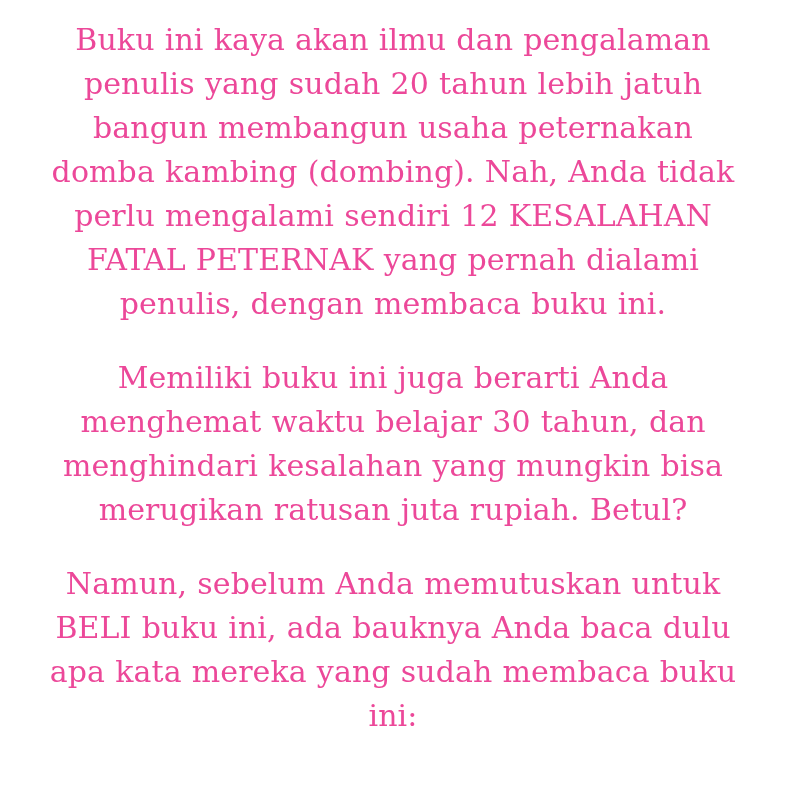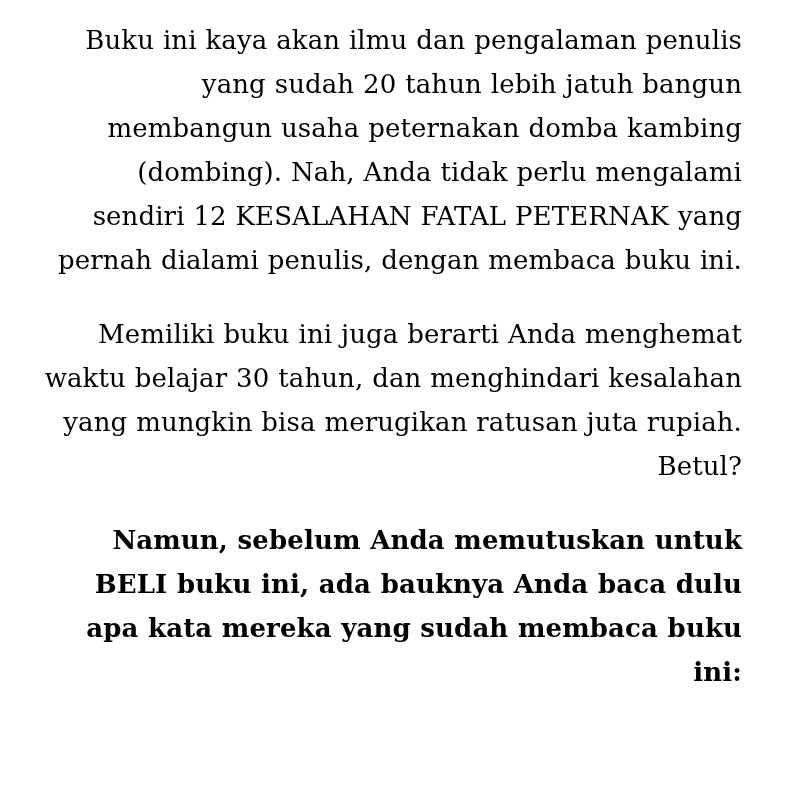--- a/index.html
+++ b/index.html
@@ -14,32 +14,31 @@
     font-family: "DejaVu Serif", serif;
   }
   .page {
     box-sizing: border-box;
     width: 800px;
     height: 800px;
     padding: 18px 58px 0 44px;
     background: #ffffff;
   }
   .para {
-    color: #000000;
+    color: #ec4899;
     font-family: "DejaVu Serif", serif;
-    font-size: 26px;
+    font-size: 30px;
     line-height: 44px;
     letter-spacing: 0.1px;
     margin: 0 0 30px 0;
-    text-align: right;
+    text-align: center;
     word-spacing: 0.5px;
   }
   .para:last-child {
     margin-bottom: 16px;
-    font-weight: bold;
   }
 </style>
 </head>
 <body>
 
 <div class="page">
   <p class="para">Buku ini kaya akan ilmu dan pengalaman penulis yang sudah 20 tahun lebih jatuh bangun membangun usaha peternakan domba kambing (dombing). Nah, Anda tidak perlu mengalami sendiri 12 KESALAHAN FATAL PETERNAK yang pernah dialami penulis, dengan membaca buku ini.</p>
   <p class="para">Memiliki buku ini juga berarti Anda menghemat waktu belajar 30 tahun, dan menghindari kesalahan yang mungkin bisa merugikan ratusan juta rupiah. Betul?</p>
   <p class="para">Namun, sebelum Anda memutuskan untuk BELI buku ini, ada bauknya Anda baca dulu apa kata mereka yang sudah membaca buku ini:</p>
 </div>

